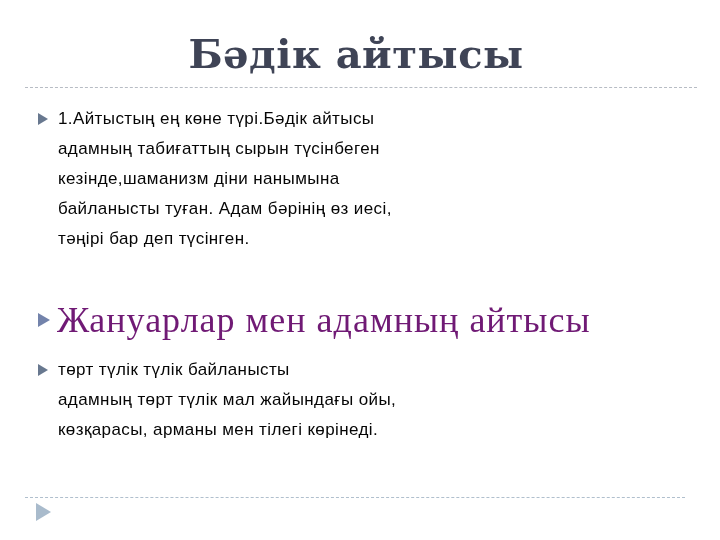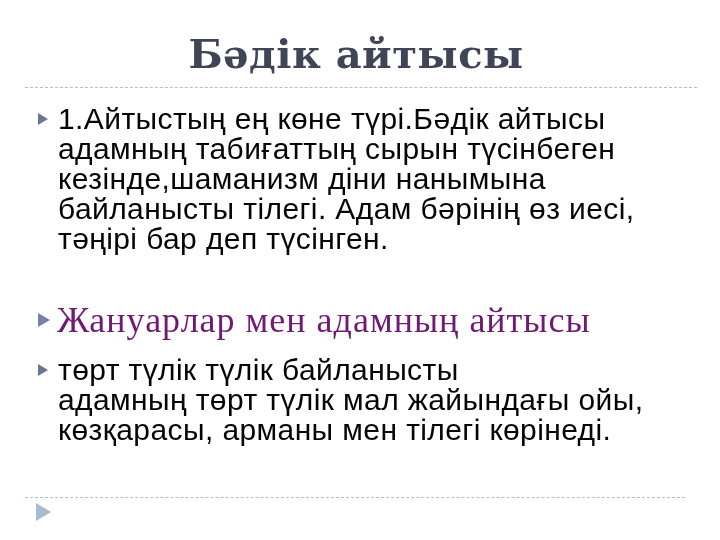--- a/index.html
+++ b/index.html
@@ -65,21 +65,21 @@
     border-width: 6px 0 6px 10px;
     border-color: transparent transparent transparent #68788f;
   }
   .marker-lg {
     top: 15px;
     border-width: 7px 0 7px 12px;
     border-color: transparent transparent transparent #7383ab;
   }
   .body-text {
     padding-left: 20px;
-    font-size: 30px;
+    font-size: 17px;
     line-height: 30px;
     letter-spacing: 0.4px;
     color: #050505;
   }
   .heading-text {
     padding-left: 19px;
     font-family: "Liberation Serif", serif;
     font-size: 36px;
     line-height: 44px;
     letter-spacing: 1px;
@@ -105,21 +105,21 @@
   <h1 class="slide-title">Бәдік айтысы</h1>
 
   <div class="rule rule-top"></div>
 
   <div class="item" style="top:104px">
     <span class="marker marker-sm"></span>
     <div class="body-text">
       <div>1.Айтыстың ең көне түрі.Бәдік айтысы</div>
       <div>адамның табиғаттың сырын түсінбеген</div>
       <div>кезінде,шаманизм діни нанымына</div>
-      <div>байланысты тілегі. Адам бәрінің өз иесі,</div>
+      <div>байланысты туған. Адам бәрінің өз иесі,</div>
       <div>тәңірі бар деп түсінген.</div>
     </div>
   </div>
 
   <div class="item" style="top:298px">
     <span class="marker marker-lg"></span>
     <div class="heading-text">Жануарлар мен адамның айтысы</div>
   </div>
 
   <div class="item" style="top:355px">

